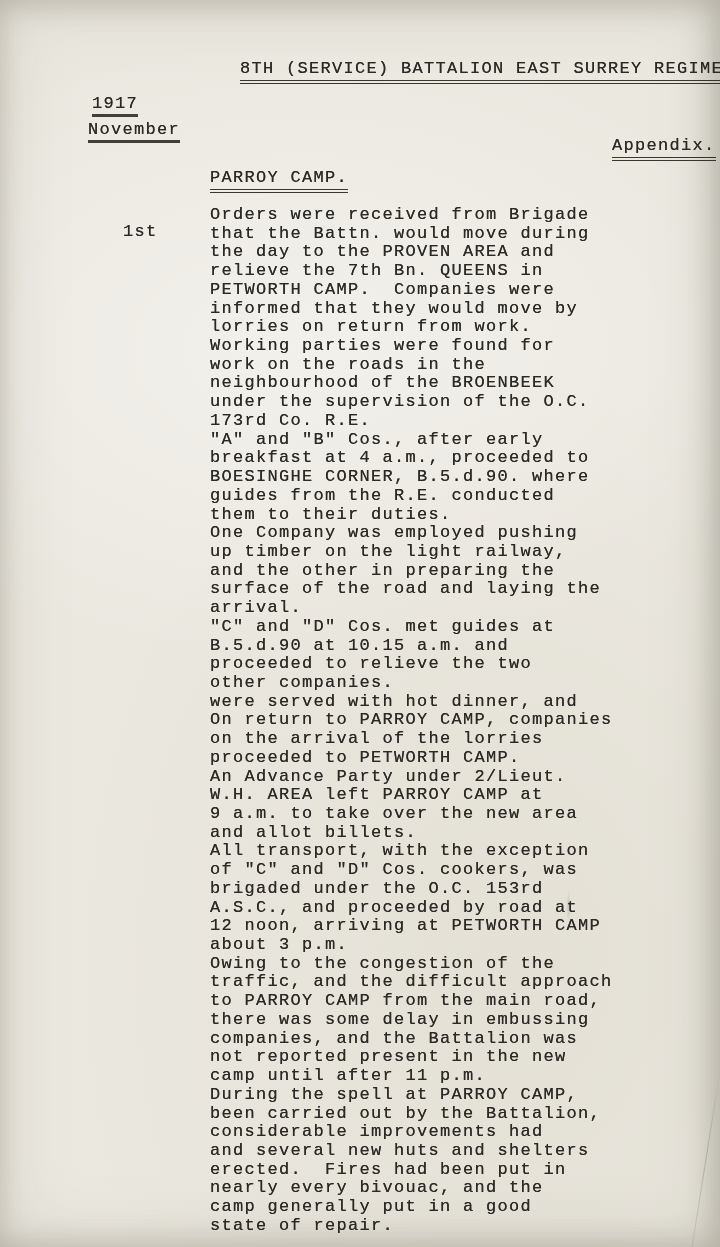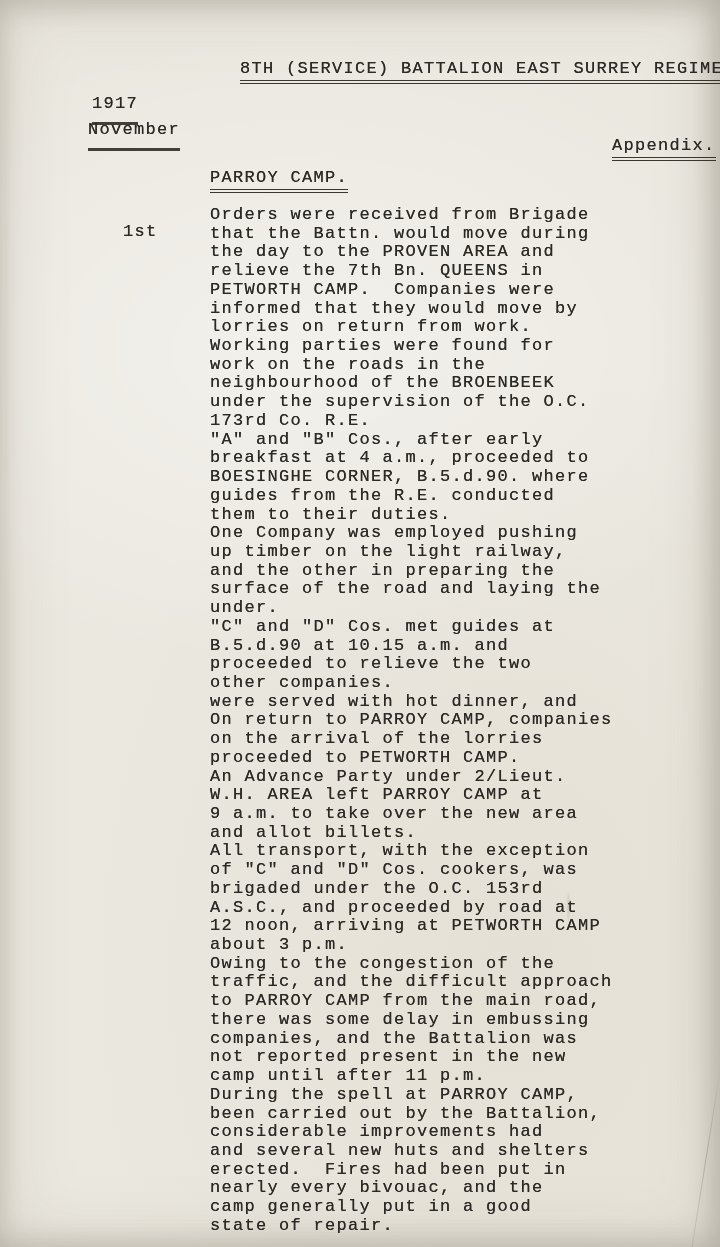--- a/index.html
+++ b/index.html
@@ -24,21 +24,21 @@
     font-family: "Liberation Mono", "DejaVu Sans Mono", monospace;
     font-size: 17px;
     letter-spacing: 1.3px;
     color: #2b2925;
     text-shadow: 0 0 0.6px rgba(43,41,37,0.85);
   }
   .abs { position: absolute; }
   .ul {
     display: inline-block;
     border-bottom: 3px solid rgba(42,39,33,0.88);
-    padding-bottom: 9px;
+    padding-bottom: 1px;
     text-align: center;
   }
   .ul-heavy {
     display: inline-block;
     border-bottom: 4px double rgba(42,39,33,0.92);
     padding-bottom: 2px;
   }
   .header-title {
     left: 194px;
     top: 40px;
@@ -115,21 +115,21 @@
       <div class="diary-line">173rd Co. R.E.</div>
       <div class="diary-line">"A" and "B" Cos., after early</div>
       <div class="diary-line">breakfast at 4 a.m., proceeded to</div>
       <div class="diary-line">BOESINGHE CORNER, B.5.d.90. where</div>
       <div class="diary-line">guides from the R.E. conducted</div>
       <div class="diary-line">them to their duties.</div>
       <div class="diary-line">One Company was employed pushing</div>
       <div class="diary-line">up timber on the light railway,</div>
       <div class="diary-line">and the other in preparing the</div>
       <div class="diary-line">surface of the road and laying the</div>
-      <div class="diary-line">under.</div>
+      <div class="diary-line">arrival.</div>
       <div class="diary-line">"C" and "D" Cos. met guides at</div>
       <div class="diary-line">B.5.d.90 at 10.15 a.m. and</div>
       <div class="diary-line">proceeded to relieve the two</div>
       <div class="diary-line">other companies.</div>
       <div class="diary-line">were served with hot dinner, and</div>
       <div class="diary-line">On return to PARROY CAMP, companies</div>
       <div class="diary-line">on the arrival of the lorries</div>
       <div class="diary-line">proceeded to PETWORTH CAMP.</div>
       <div class="diary-line">An Advance Party under 2/Lieut.</div>
       <div class="diary-line">W.H. AREA left PARROY CAMP at</div>

